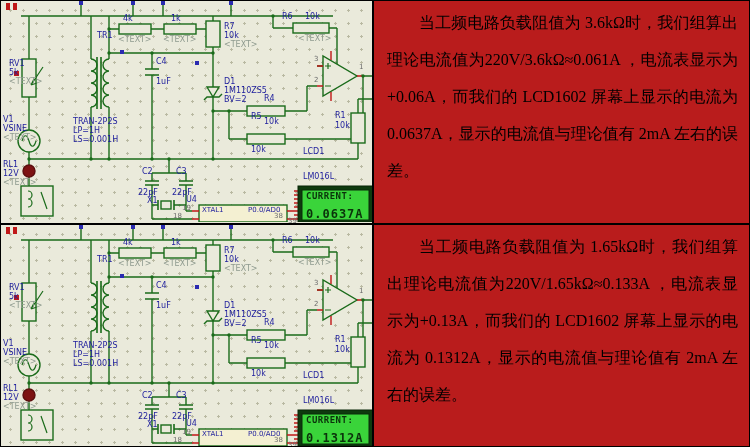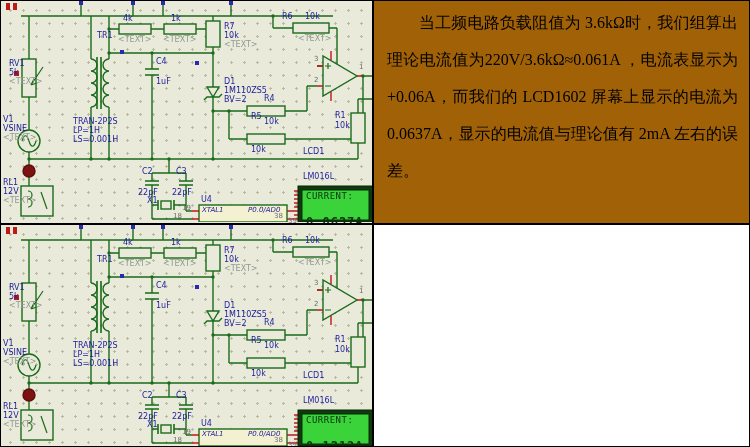--- a/index.html
+++ b/index.html
@@ -19,53 +19,53 @@
     background-color:#eaeadb;
     background-image:radial-gradient(circle,#b9b9a2 1px, transparent 1.2px);
     background-size:13px 13px; background-position:3px 3px;
   }
   .csvg{ position:absolute; left:0; top:0; width:371px; height:221px; }
 
   .lb{ position:absolute; font-size:8px; line-height:9px; color:#1c1c9c; white-space:pre; }
   .lb .g, .lb.g{ color:#8f9b8f; }
   .stk span{ display:block; }
   .pin{ position:absolute; font-size:7px; line-height:8px; color:#6b6b6b; white-space:pre; }
-  .pname{ position:absolute; font-size:7px; line-height:8px; color:#1c1c9c; white-space:pre;font-style:italic; }
+  .pname{ position:absolute; font-size:7px; line-height:8px; color:#1c1c9c; white-space:pre; }
 
   .p-tr1{left:96px;top:30px}      .p-trstk{left:72px;top:116px}
   .p-rv1stk{left:8px;top:58px}    .p-v1stk{left:2px;top:114px}
-  .p-rl1stk{left:2px;top:177px}
+  .p-rl1stk{left:2px;top:159px}
   .p-ra{left:122px;top:13px}      .p-rat{left:117px;top:34px}
   .p-rb{left:170px;top:13px}      .p-rbt{left:162px;top:34px}
   .p-r7stk{left:223px;top:21px}
   .p-r6{left:281px;top:11px}      .p-r6v{left:304px;top:11px}   .p-r6t{left:297px;top:33px}
   .p-c4{left:155px;top:56px}      .p-c4v{left:155px;top:76px}
   .p-d1stk{left:223px;top:76px}
   .p-r4{left:263px;top:93px}      .p-r4v{left:263px;top:116px}
   .p-r5{left:250px;top:111px}     .p-r5v{left:250px;top:144px}
   .p-r1{left:334px;top:110px}     .p-r1v{left:334px;top:120px}
   .p-c2{left:141px;top:166px}     .p-c2v{left:137px;top:187px}
   .p-c3{left:175px;top:166px}     .p-c3v{left:171px;top:187px}
-  .p-x1{left:146px;top:195px}     .p-u4{left:200px;top:194px}
+  .p-x1{left:146px;top:195px}     .p-u4{left:185px;top:194px}
   .p-p19{left:181px;top:203px}    .p-p18{left:172px;top:211px}
   .p-p39{left:287px;top:216px}    .p-p38{left:273px;top:211px}
   .p-xtal1{left:201px;top:205px}  .p-p00{left:247px;top:205px}
   .p-op3{left:313px;top:54px}     .p-op2{left:313px;top:75px}   .p-op1{left:358px;top:62px}
   .p-lcd1{left:302px;top:146px}   .p-lcdm{left:302px;top:171px}
 
   .lcd-txt{
     position:absolute; left:305px; top:190px; width:62px;
     font-family:"DejaVu Sans Mono", monospace; color:#0b320b;
   }
-  .lcd-txt .l1{ display:block; font-size:9px; font-weight:normal; letter-spacing:.5px; }
-  .lcd-txt .l2{ display:block; font-size:12px; font-weight:bold; letter-spacing:1px; margin-top:14px; }
+  .lcd-txt .l1{ display:block; font-size:9px; font-weight:bold; letter-spacing:.5px; }
+  .lcd-txt .l2{ display:block; font-size:12px; font-weight:bold; letter-spacing:1px; margin-top:6px; }
 
   
   .text-cell{
-    flex:1 1 auto; background:#a16207; padding:3px 11px 0 13px;
+    flex:1 1 auto; background:#b91c1c; padding:3px 11px 0 13px;
     font-family:"Liberation Serif", serif; font-size:16px; line-height:37px;
     color:#000; text-align:justify;
   }
   .text-cell p{ text-indent:2em; }
   .formula{ font-family:"Liberation Serif", serif; }
 </style>
 </head>
 <body>
 
 <svg width="0" height="0" style="position:absolute;width:0;height:0;overflow:hidden" aria-hidden="true">
@@ -271,15 +271,18 @@
       <span class="pin p-op2">2</span>
       <span class="pin p-op1">1</span>
       <span class="lb p-lcd1">LCD1</span>
       <span class="lb p-lcdm">LM016L</span>
       <div class="lcd-txt">
         <span class="l1">CURRENT:</span>
         <span class="l2">0.1312A</span>
       </div>
     </div>
 
+    <div class="text-cell">
+      <p><span>当工频电路负载阻值为 1.65kΩ时，我们组算出理论电流值为</span><span class="formula">220V/1.65kΩ≈0.133A</span><span> ，电流表显示为+0.13A，而我们的 LCD1602 屏幕上显示的电流为 0.1312A，显示的电流值与理论值有 2mA 左右的误差。</span></p>
+    </div>
   </div>
 
 </div>
 
 </body></html>

